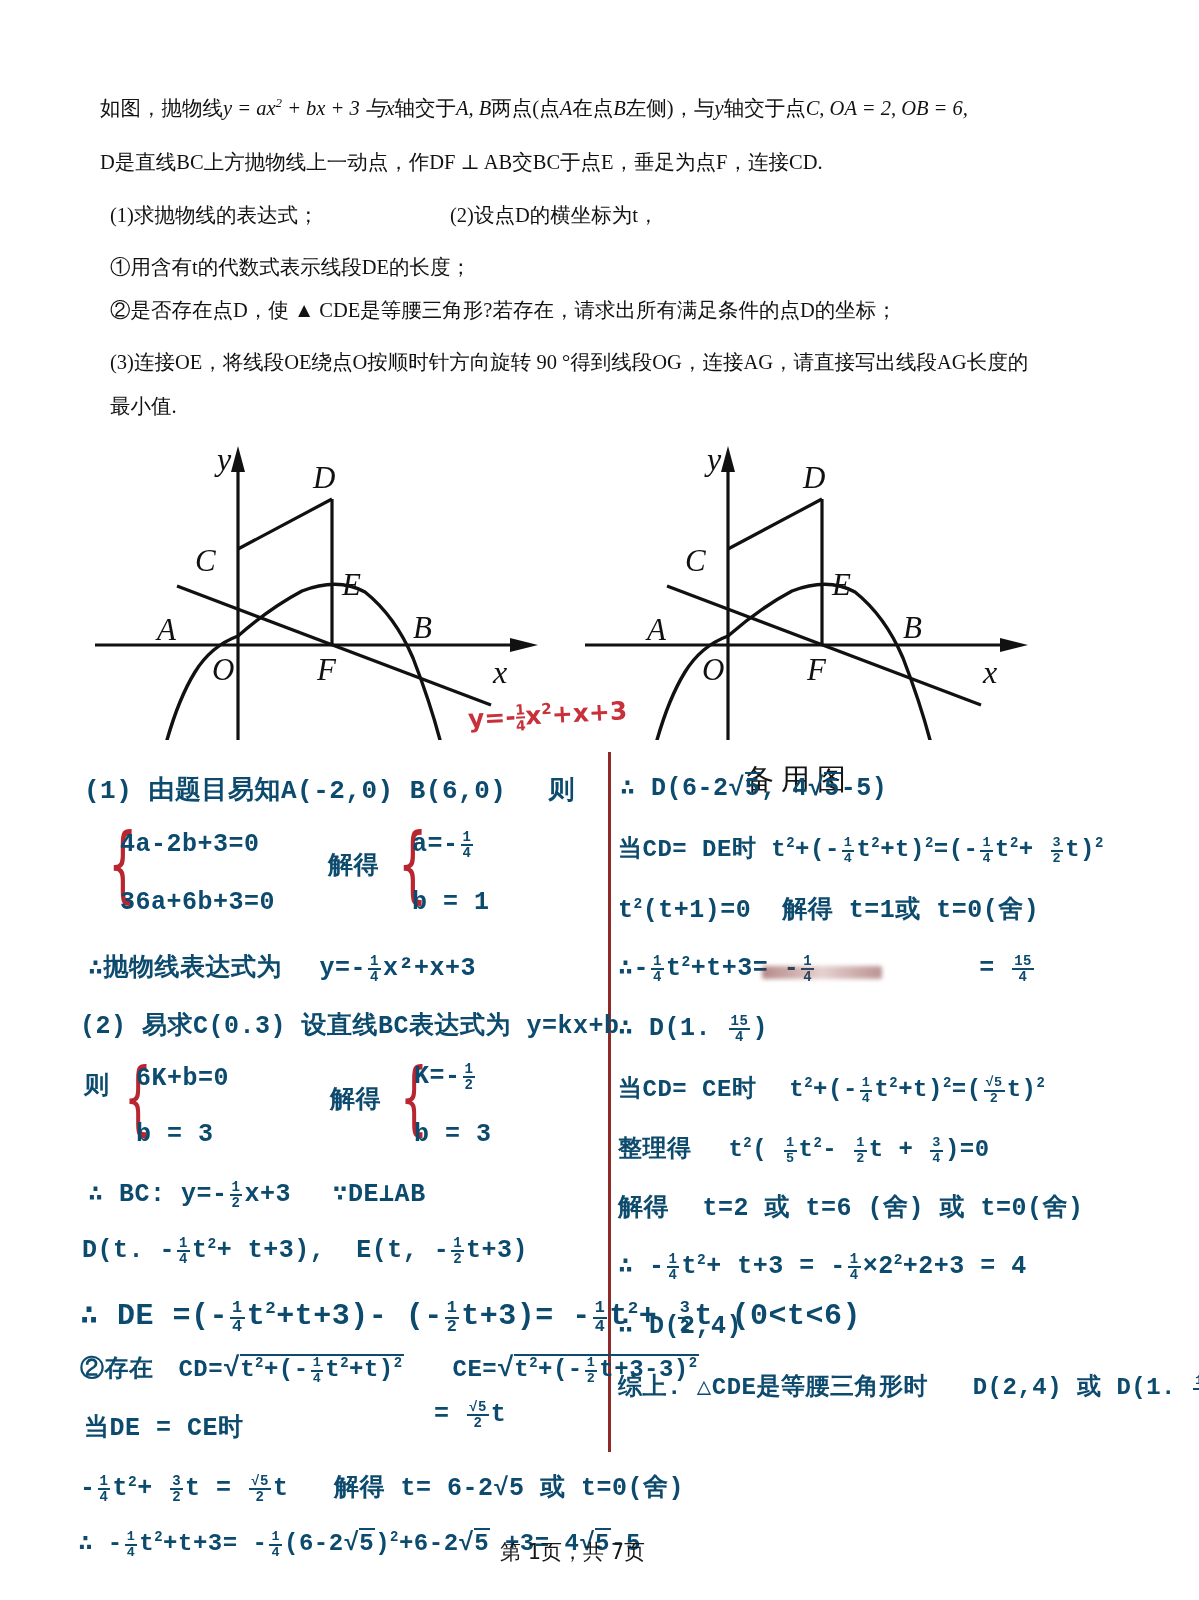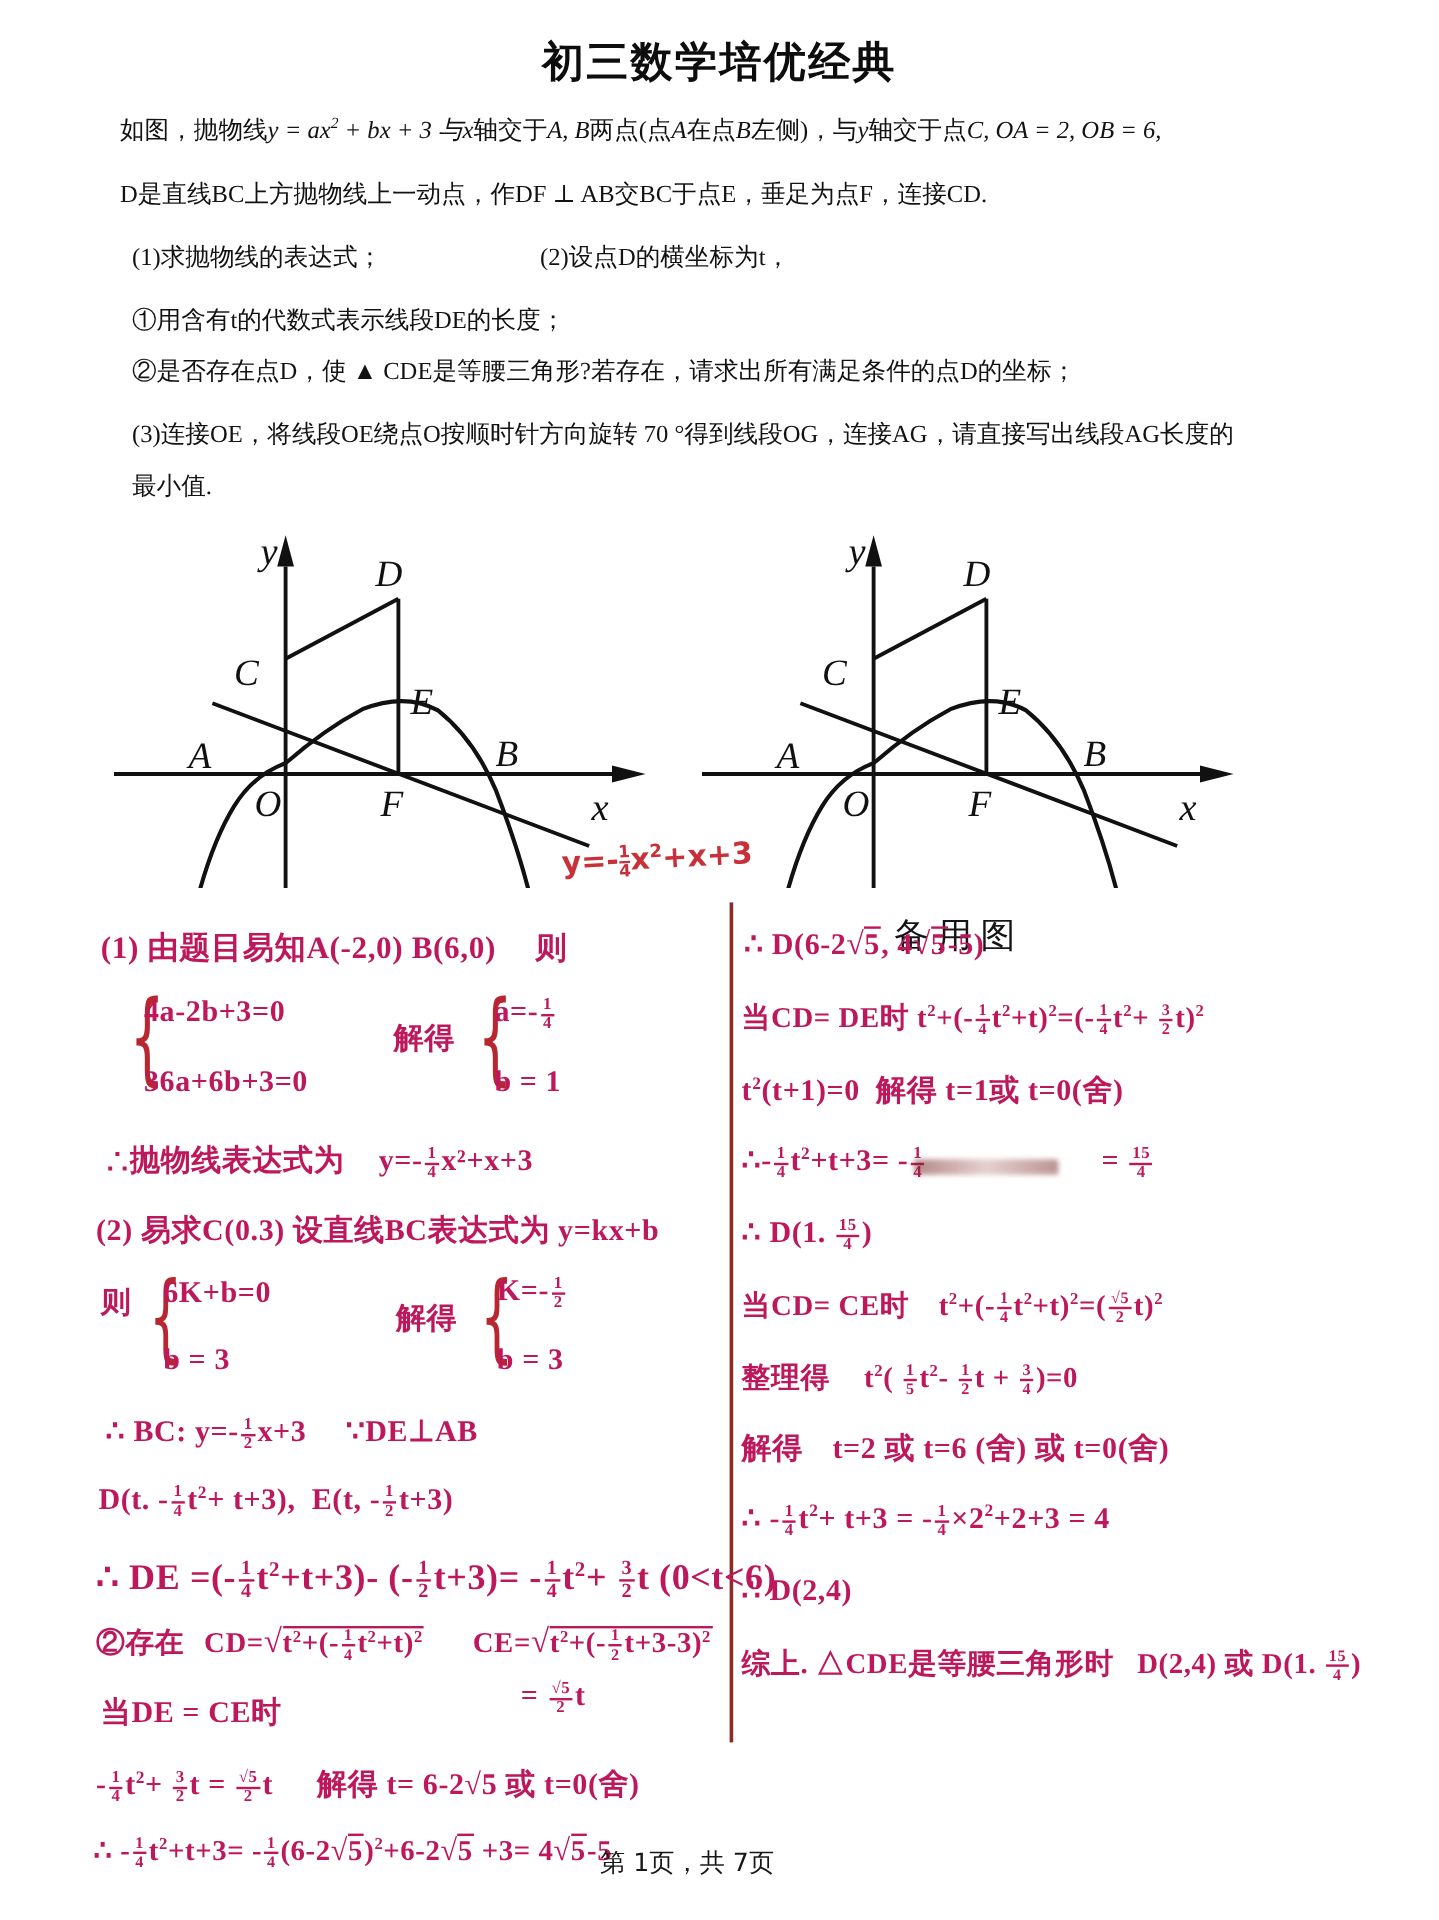--- a/index.html
+++ b/index.html
@@ -23,22 +23,22 @@
   .fig svg{display:block;}
 
   .redform{position:absolute;color:#c8303a;font-size:25px;font-weight:bold;
            font-family:"DejaVu Sans","Liberation Sans",sans-serif;
            transform:rotate(-3deg);white-space:nowrap;}
 
   .beiyong{position:absolute;font-size:29px;letter-spacing:7px;color:#151515;
            font-family:"DejaVu Sans","Liberation Sans",sans-serif;white-space:nowrap;}
 
   
-  .hw{position:absolute;color:#be185d;white-space:nowrap;
-      font-family:Liberation Serif, serif;
+  .hw{position:absolute;color:#0c4a6e;white-space:nowrap;
+      font-family:Liberation Mono, monospace;
       font-size:25px;font-weight:bold;letter-spacing:.5px;}
   .hw .frac{display:inline-block;vertical-align:-0.42em;text-align:center;
             font-size:.56em;line-height:1.0;margin:0 2px;font-weight:bold;}
   .hw .frac i{display:block;font-style:normal;}
   .hw .frac i.num{border-bottom:2.2px solid currentColor;padding:0 2px;}
   .hw .frac i.den{padding:0 2px;}
   .hw sup{font-size:.58em;vertical-align:super;}
   .hw .rad{border-top:2.2px solid currentColor;padding:0 1px 0 0;}
   .brace{position:absolute;color:#b8262f;font-weight:normal;
          font-family:"DejaVu Sans","Liberation Sans",sans-serif;
@@ -49,33 +49,32 @@
           filter:blur(2px);border-radius:2px;}
 
   .footer{position:absolute;font-size:21px;color:#161616;white-space:nowrap;
           font-family:"DejaVu Sans","Liberation Sans",sans-serif;}
 </style>
 </head>
 <body>
 
 <div class="page">
 
-  <div class="title">初三数学培优经典</div>
 
   <div class="stmt" style="top:96px;left:100px;">
     <span>如图，抛物线</span><span class="ital">y = ax</span><span class="sup">2</span><span class="ital"> + bx + 3 与</span><span class="ital">x</span><span>轴交于</span><span class="ital">A, B</span><span>两点(点</span><span class="ital">A</span><span>在点</span><span class="ital">B</span><span>左侧)，与</span><span class="ital">y</span><span>轴交于点</span><span class="ital">C, OA = 2, OB = 6,</span>
   </div>
 
   <div class="stmt ital" style="top:152px;left:100px;font-style:normal;">D是直线BC上方抛物线上一动点，作DF ⊥ AB交BC于点E，垂足为点F，连接CD.</div>
 
   <div class="stmt" style="top:205px;left:110px;">(1)求抛物线的表达式；</div>
   <div class="stmt" style="top:205px;left:450px;">(2)设点D的横坐标为t，</div>
   <div class="stmt" style="top:257px;left:110px;">①用含有t的代数式表示线段DE的长度；</div>
   <div class="stmt" style="top:300px;left:110px;">②是否存在点D，使 ▲ CDE是等腰三角形?若存在，请求出所有满足条件的点D的坐标；</div>
-  <div class="stmt" style="top:352px;left:110px;">(3)连接OE，将线段OE绕点O按顺时针方向旋转 70 °得到线段OG，连接AG，请直接写出线段AG长度的</div>
+  <div class="stmt" style="top:352px;left:110px;">(3)连接OE，将线段OE绕点O按顺时针方向旋转 90 °得到线段OG，连接AG，请直接写出线段AG长度的</div>
   <div class="stmt" style="top:396px;left:110px;">最小值.</div>
 
   <div class="fig" style="top:440px;left:95px;">
     <svg width="460" height="300" viewBox="0 0 460 300">
 
       <line x1="0" y1="205" x2="415" y2="205" stroke="#111" stroke-width="3.2"></line>
       <polygon points="415,198 443,205 415,212" fill="#111"></polygon>
 
       <line x1="143" y1="300" x2="143" y2="32" stroke="#111" stroke-width="3.2"></line>
       <polygon points="136,32 143,6 150,32" fill="#111"></polygon>

